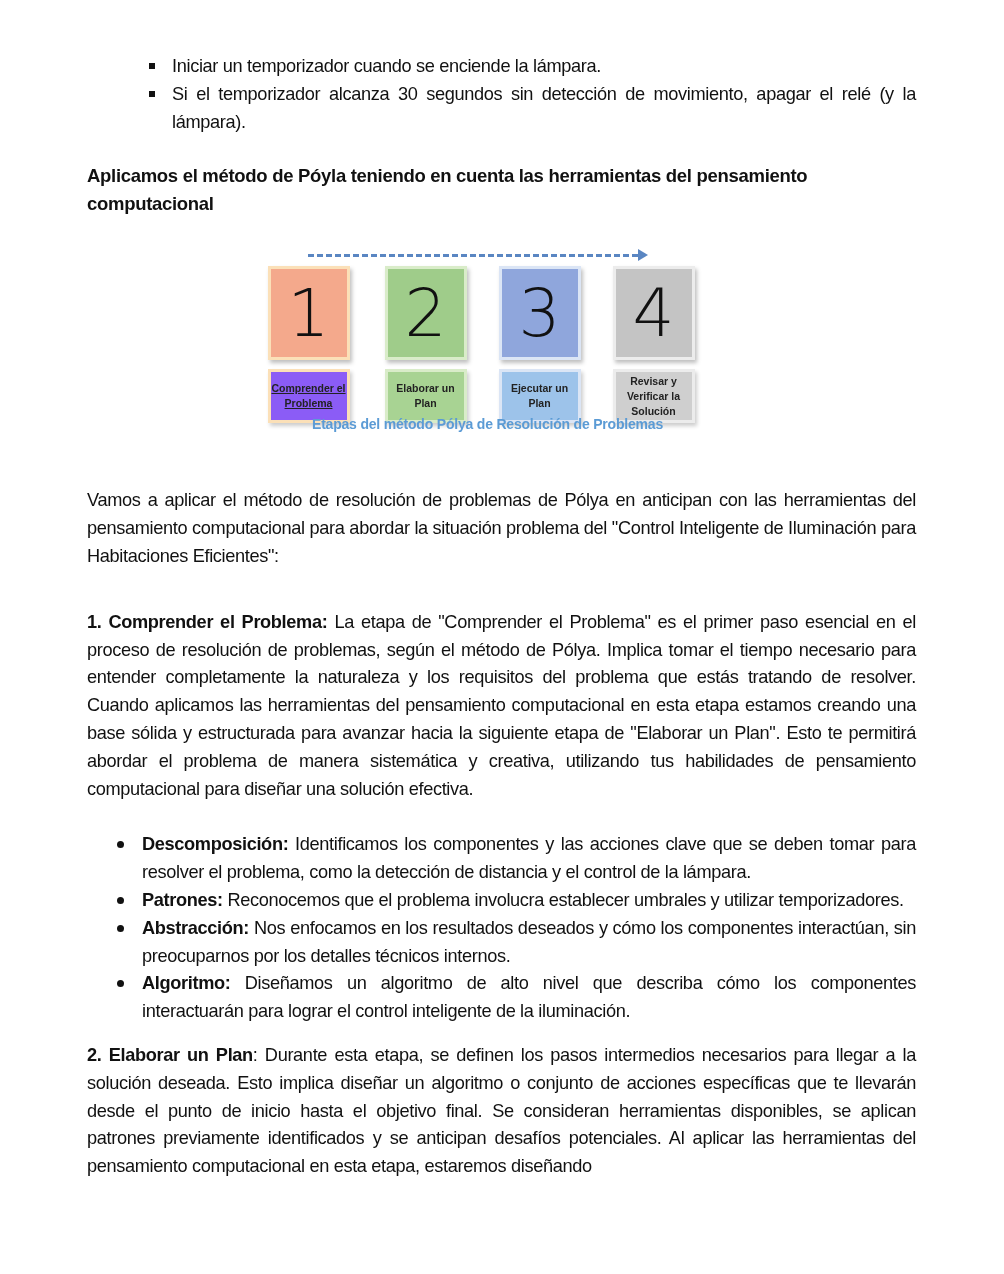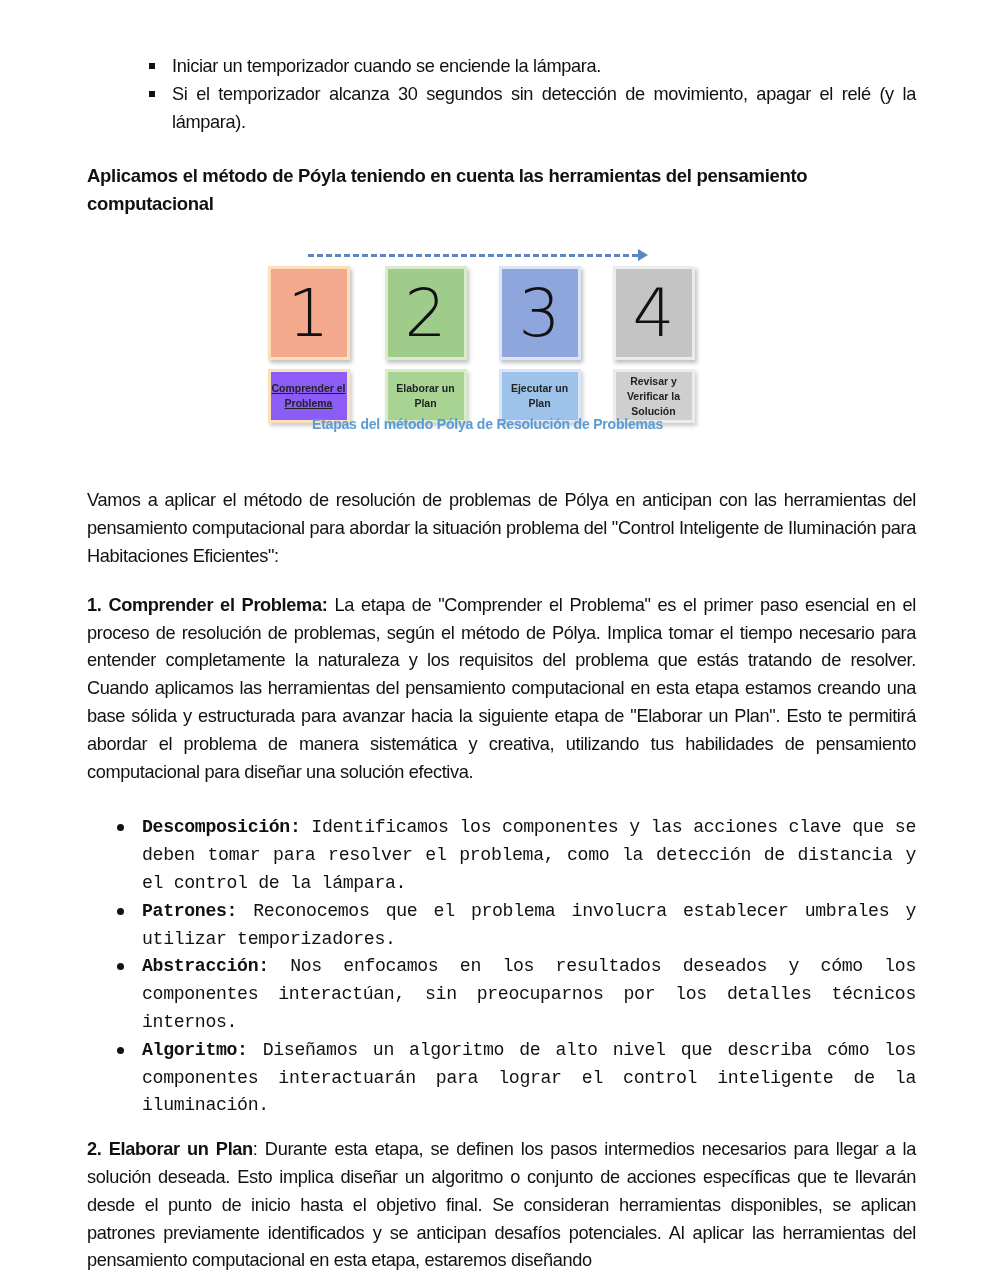--- a/index.html
+++ b/index.html
@@ -40,23 +40,23 @@
     display: flex; align-items: center; justify-content: center; text-align: center;
     font-size: 10.5px; line-height: 15px; font-weight: bold; color: #222;
     box-shadow: 2px 3px 4px rgba(0,0,0,0.2);
   }
   .caption {
     position: absolute; top: 176px; left: 0; width: 440px; text-align: center;
     font-size: 14px; font-weight: bold; color: #5b9bd5; letter-spacing: -0.2px;
   }
   .para { margin: 0; }
   .p-intro { margin-top: 32px; }
-  .p-step1 { margin-top: 21px; }
+  .p-step1 { margin-top: 38px; }
   .bullets { list-style: none; margin: 28px 0 0 27px; padding: 0; }
-  .bullets li { position: relative; padding-left: 28px; font-family: Liberation Mono, monospace; }
+  .bullets li { position: relative; padding-left: 28px; }
   .bullets li .dot {
     position: absolute; left: 3px; top: 10px; width: 7px; height: 7px; border-radius: 50%; background: #111;
   }
   .p-step2 { margin-top: 16px; }
   b { font-weight: bold; }
 </style>
 </head>
 <body>
 
 <div class="page">

